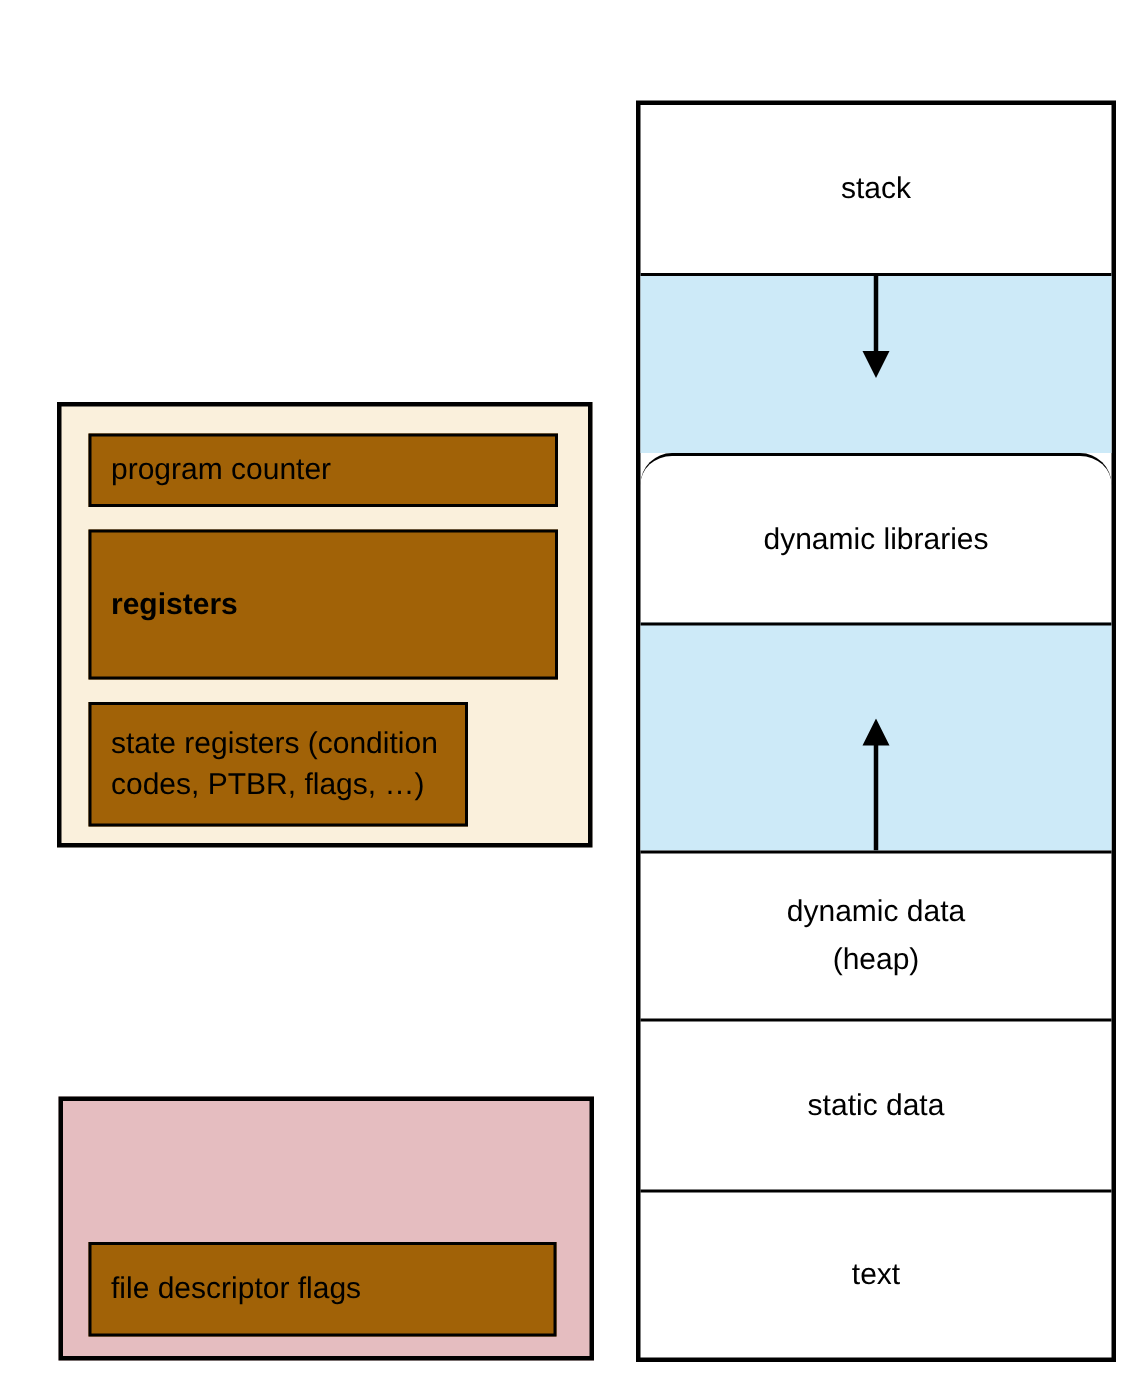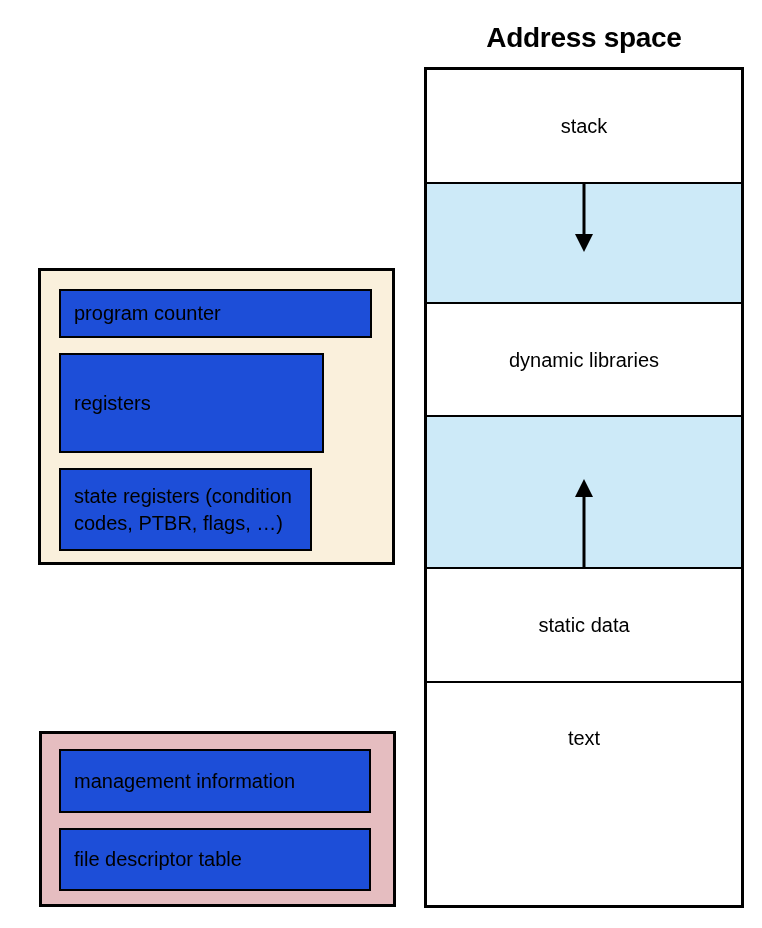--- a/index.html
+++ b/index.html
@@ -46,21 +46,21 @@
     align-items: center;
     justify-content: center;
     font-size: 20px;
     text-align: center;
     line-height: 1.6;
   }
   .addr-section + .addr-section { border-top: 2px solid #000; }
   .addr-section.blue { background: #cdeaf8; }
   .sec-stack    { height: 112px; justify-content: center; }
   .sec-blue1    { height: 120px; }
-  .sec-dynlib   { height: 113px; }
+  .sec-dynlib   { height: 113px; border-radius: 21px; }
   .sec-blue2    { height: 152px; }
   .sec-dyndata  { height: 112px; }
   .sec-static   { height: 114px; text-align: right; }
   .sec-text     { height: 112px; text-align: right; }
 
   .arrow-svg {
     position: absolute;
     left: 50%;
     transform: translateX(-50%);
     display: block;
@@ -83,42 +83,41 @@
   }
   #kernel-box {
     left: 39px;
     top: 731px;
     width: 357px;
     height: 176px;
     background: #e5bdc0;
   }
   .inner-box {
     position: absolute;
-    background: #1d4ed8;
+    background: #a16207;
     border: 2px solid #000;
     box-sizing: border-box;
     display: flex;
     align-items: center;
     font-size: 20px;
     line-height: 1.35;
     padding-left: 13px;
     padding-right: 8px;
   }
   #pc-box        { left: 18px; top: 18px;  width: 313px; height: 49px;  }
-  #reg-box       { left: 18px; top: 82px;  width: 265px; height: 100px; }
+  #reg-box       { left: 18px; top: 82px;  width: 313px; height: 100px; font-weight: bold; }
   #state-box     { left: 18px; top: 197px; width: 253px; height: 83px;  }
   #mgmt-box      { left: 17px; top: 15px;  width: 312px; height: 64px;  }
   #fd-box        { left: 17px; top: 94px;  width: 312px; height: 63px;  }
 </style>
 </head>
 <body>
 
 <div class="canvas">
 
-  <div class="diagram-title" id="addr-title">Address space</div>
 
 
 
   <div class="addr-box">
 
     <div class="addr-section sec-stack">
       <span>stack</span>
     </div>
 
     <div class="addr-section sec-blue1 blue">
@@ -132,20 +131,26 @@
       <span>dynamic libraries</span>
     </div>
 
     <div class="addr-section sec-blue2 blue">
       <svg class="arrow-svg arrow-up" width="20" height="88" viewBox="0 0 20 88">
         <polygon points="10,0 1,18 19,18" fill="#000"></polygon>
         <line x1="10" y1="16" x2="10" y2="88" stroke="#000" stroke-width="3"></line>
       </svg>
     </div>
 
+    <div class="addr-section sec-dyndata">
+      <span>
+        <span style="display:block">dynamic data</span>
+        <span style="display:block">(heap)</span>
+      </span>
+    </div>
 
     <div class="addr-section sec-static">
       <span>static data</span>
     </div>
 
     <div class="addr-section sec-text">
       <span>text</span>
     </div>
   </div>
 
@@ -155,21 +160,18 @@
     </div>
     <div class="inner-box" id="reg-box">
       <span>registers</span>
     </div>
     <div class="inner-box" id="state-box">
       <span>state registers (condition codes, PTBR, flags, …)</span>
     </div>
   </div>
 
   <div class="outer-box" id="kernel-box">
-    <div class="inner-box" id="mgmt-box">
-      <span>management information</span>
-    </div>
     <div class="inner-box" id="fd-box">
-      <span>file descriptor table</span>
+      <span>file descriptor flags</span>
     </div>
   </div>
 
 </div>
 
 </body></html>

